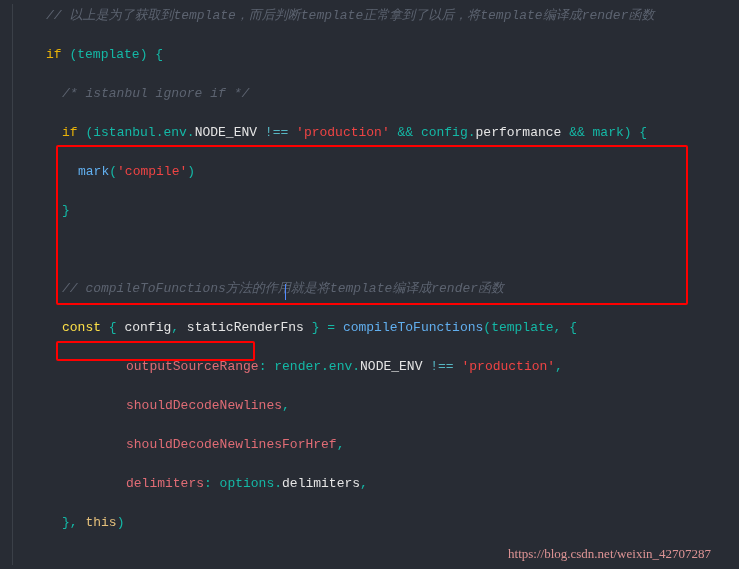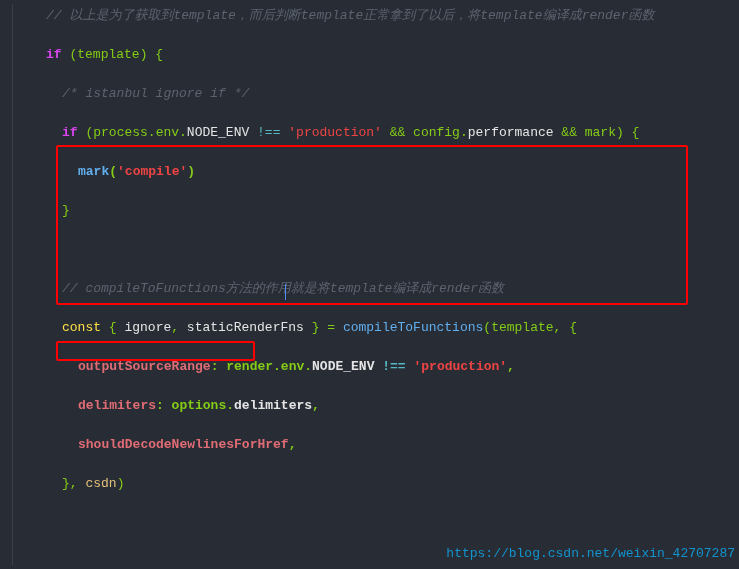--- a/index.html
+++ b/index.html
@@ -30,27 +30,27 @@
     bottom: 4px;
     width: 1px;
     background: #3b4048;
   }
   .code {
     padding-left: 30px;
   }
   pre { font-family: inherit; white-space: pre; }
   .line { display: block; min-height: 19px; }
   .c-comment { color: #5c6370; font-style: italic; }
-  .c-keyword { color: #d946ef; font-weight: bold; }
+  .c-keyword { color: #eab308; }
   .c-const   { color: #fde047; }
   .c-var     { color: #e5e5e5; }
-  .c-prop    { color: #e06c75; }
+  .c-prop    { color: #e06c75; margin-left: 48px; }
   .c-func    { color: #61afef; }
   .c-string  { color: #ef4444; }
-  .c-punct   { color: #84cc16; }
+  .c-punct   { color: #14b8a6; }
   .c-op      { color: #56b6c2; }
   .c-this    { color: #e5c07b; }
 
   .hl-box-1 {
     position: absolute;
     left: 56px;
     top: 145px;
     width: 632px;
     height: 160px;
     border: 2px solid #ff0000;
@@ -70,52 +70,53 @@
   .caret {
     position: absolute;
     width: 1px;
     height: 16px;
     background: #528bff;
     left: 285px;
     top: 284px;
   }
   .watermark {
     position: absolute;
-    right: 4px;
+    right: 28px;
     bottom: 6px;
-    color: #0ea5e9;
-    font-family: Liberation Mono, monospace;
+    color: #fca5a5;
+    font-family: Liberation Serif, serif;
     font-size: 13px;
     opacity: 0.85;
   }
   .ind1 { padding-left: 16px; }
   .ind2 { padding-left: 32px; }
-  .ind3 { padding-left: 48px; font-weight: bold; }
+  .ind3 { padding-left: 48px; }
 </style>
 </head>
 <body>
 
 <div class="gutter">
     <div class="gutter-line"></div>
   </div>
 
 <div class="code">
 <pre><span class="line ind1"><span class="c-comment">// 以上是为了获取到template，而后判断template正常拿到了以后，将template编译成render函数</span></span>
 <span class="line ind1"><span class="c-keyword">if</span> <span class="c-punct">(template) {</span></span>
 <span class="line ind2"><span class="c-comment">/* istanbul ignore if */</span></span>
-<span class="line ind2"><span class="c-keyword">if</span> <span class="c-punct">(process.env.</span><span class="c-var">NODE_ENV</span><span class="c-op"> !== </span><span class="c-string">'production'</span><span class="c-punct"> &amp;&amp; config.</span><span class="c-var">performance</span><span class="c-punct"> &amp;&amp; mark) {</span></span>
+<span class="line ind2"><span class="c-keyword">if</span> <span class="c-punct">(istanbul.env.</span><span class="c-var">NODE_ENV</span><span class="c-op"> !== </span><span class="c-string">'production'</span><span class="c-punct"> &amp;&amp; config.</span><span class="c-var">performance</span><span class="c-punct"> &amp;&amp; mark) {</span></span>
 <span class="line ind3"><span class="c-func">mark</span><span class="c-punct">(</span><span class="c-string">'compile'</span><span class="c-punct">)</span></span>
 <span class="line ind2"><span class="c-punct">}</span></span>
 <span class="line ind2"></span>
 <span class="line ind2"><span class="c-comment">// compileToFunctions方法的作用就是将template编译成render函数</span></span>
-<span class="line ind2"><span class="c-const">const</span><span class="c-punct"> { </span><span class="c-var">ignore</span><span class="c-punct">, </span><span class="c-var">staticRenderFns</span><span class="c-punct"> } = </span><span class="c-func">compileToFunctions</span><span class="c-punct">(template, {</span></span>
+<span class="line ind2"><span class="c-const">const</span><span class="c-punct"> { </span><span class="c-var">config</span><span class="c-punct">, </span><span class="c-var">staticRenderFns</span><span class="c-punct"> } = </span><span class="c-func">compileToFunctions</span><span class="c-punct">(template, {</span></span>
 <span class="line ind3"><span class="c-prop">outputSourceRange</span><span class="c-punct">: render.env.</span><span class="c-var">NODE_ENV</span><span class="c-op"> !== </span><span class="c-string">'production'</span><span class="c-punct">,</span></span>
+<span class="line ind3"><span class="c-prop">shouldDecodeNewlines</span><span class="c-punct">,</span></span>
+<span class="line ind3"><span class="c-prop">shouldDecodeNewlinesForHref</span><span class="c-punct">,</span></span>
 <span class="line ind3"><span class="c-prop">delimiters</span><span class="c-punct">: options.</span><span class="c-var">delimiters</span><span class="c-punct">,</span></span>
-<span class="line ind3"><span class="c-prop">shouldDecodeNewlinesForHref</span><span class="c-punct">,</span></span>
-<span class="line ind2"><span class="c-punct">}, </span><span class="c-this">csdn</span><span class="c-punct">)</span></span>
+<span class="line ind2"><span class="c-punct">}, </span><span class="c-this">this</span><span class="c-punct">)</span></span>
 
 
 
 
 
 
 
 
 
 

